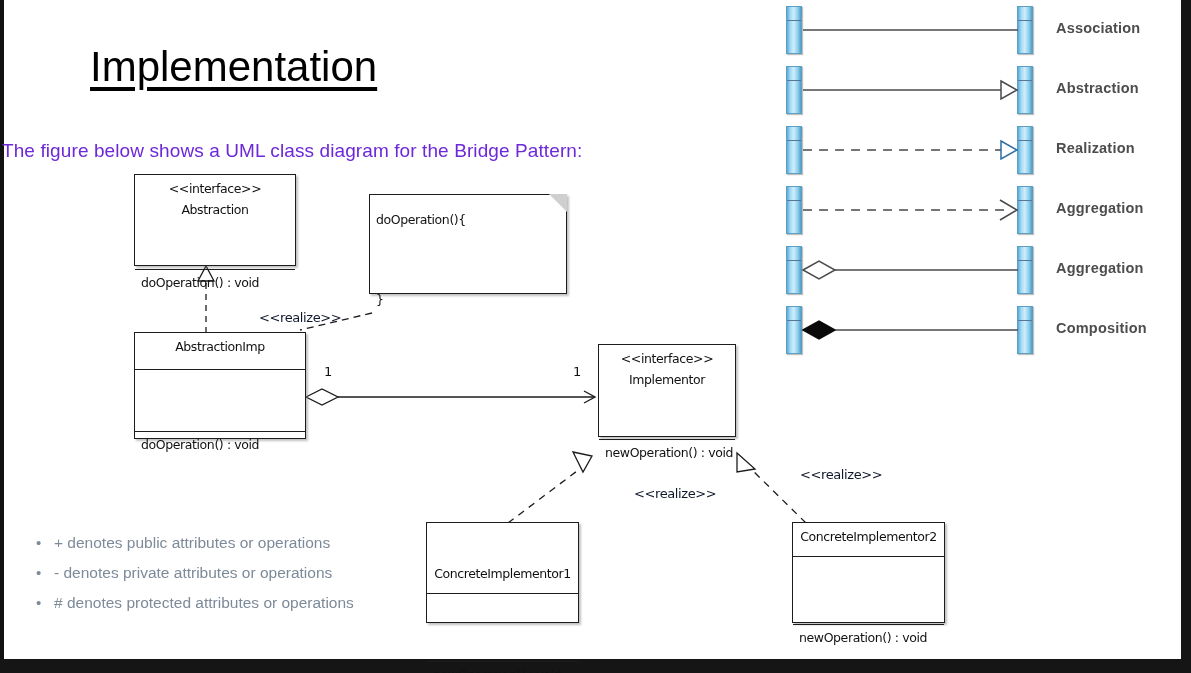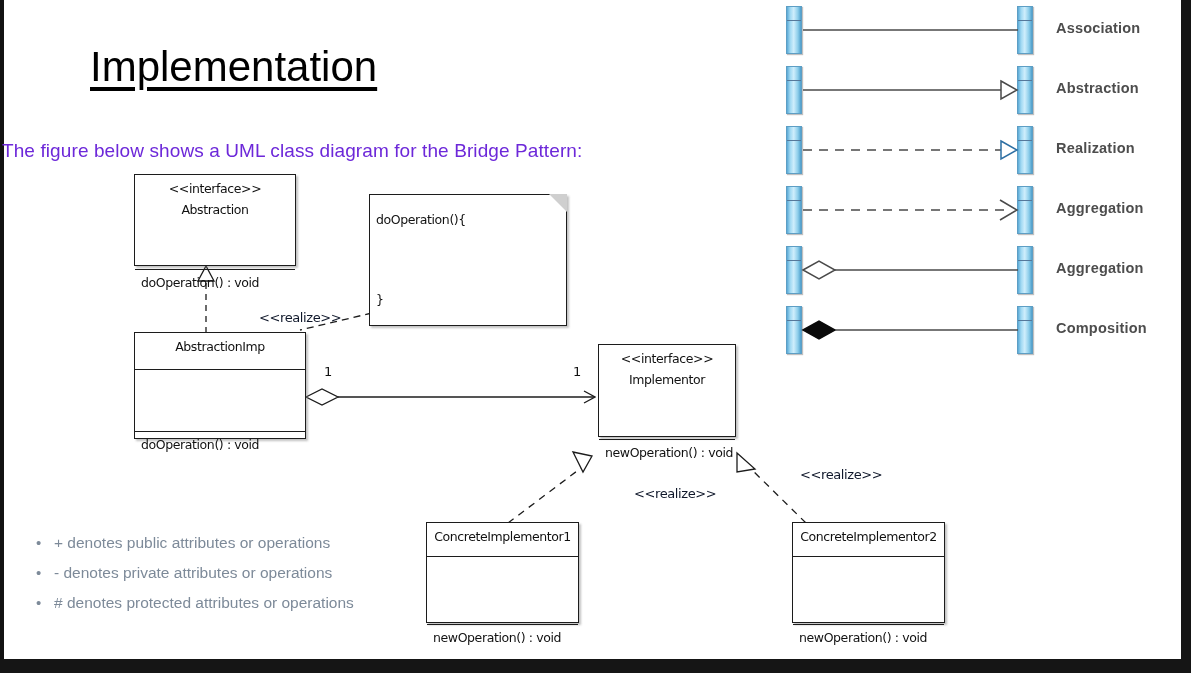--- a/index.html
+++ b/index.html
@@ -105,21 +105,21 @@
     text-align: left;
     padding: 5px 0 5px 6px;
     margin-top: 36px;
   }
   .uml-empty { height: 26px; }
 
   
   #note {
     position: absolute;
     left: 369px; top: 194px;
-    width: 198px; height: 132px;
+    width: 198px; height: 100px;
     background: #ffffff;
     border: 1px solid #1c1c1c;
     box-sizing: border-box;
     box-shadow: 2px 2px 2px rgba(120,120,120,.45);
   }
   #note .fold {
     position: absolute;
     right: -1px; top: -1px;
     width: 0; height: 0;
     border-left: 18px solid transparent;
@@ -278,21 +278,21 @@
 
   <div class="uml-box" style="left:598px; top:344px; width:138px; height:93px;">
     <div class="uml-row uml-head" style="height:58px;">
       <div>&lt;&lt;interface&gt;&gt;</div>
       <div style="padding-top:6px;">Implementor</div>
     </div>
     <div class="uml-row uml-sep uml-members">newOperation() : void</div>
   </div>
 
   <div class="uml-box" style="left:426px; top:522px; width:153px; height:101px;">
-    <div class="uml-row uml-head" style="height:33px;">
+    <div class="uml-row uml-head" style="height:33px;margin-top:37px;">
       <div>ConcreteImplementor1</div>
     </div>
     <div class="uml-row uml-sep uml-empty" style="height:32px;"></div>
     <div class="uml-row uml-sep uml-members">newOperation() : void</div>
   </div>
 
   <div class="uml-box" style="left:792px; top:522px; width:153px; height:101px;">
     <div class="uml-row uml-head" style="height:33px;">
       <div>ConcreteImplementor2</div>
     </div>

